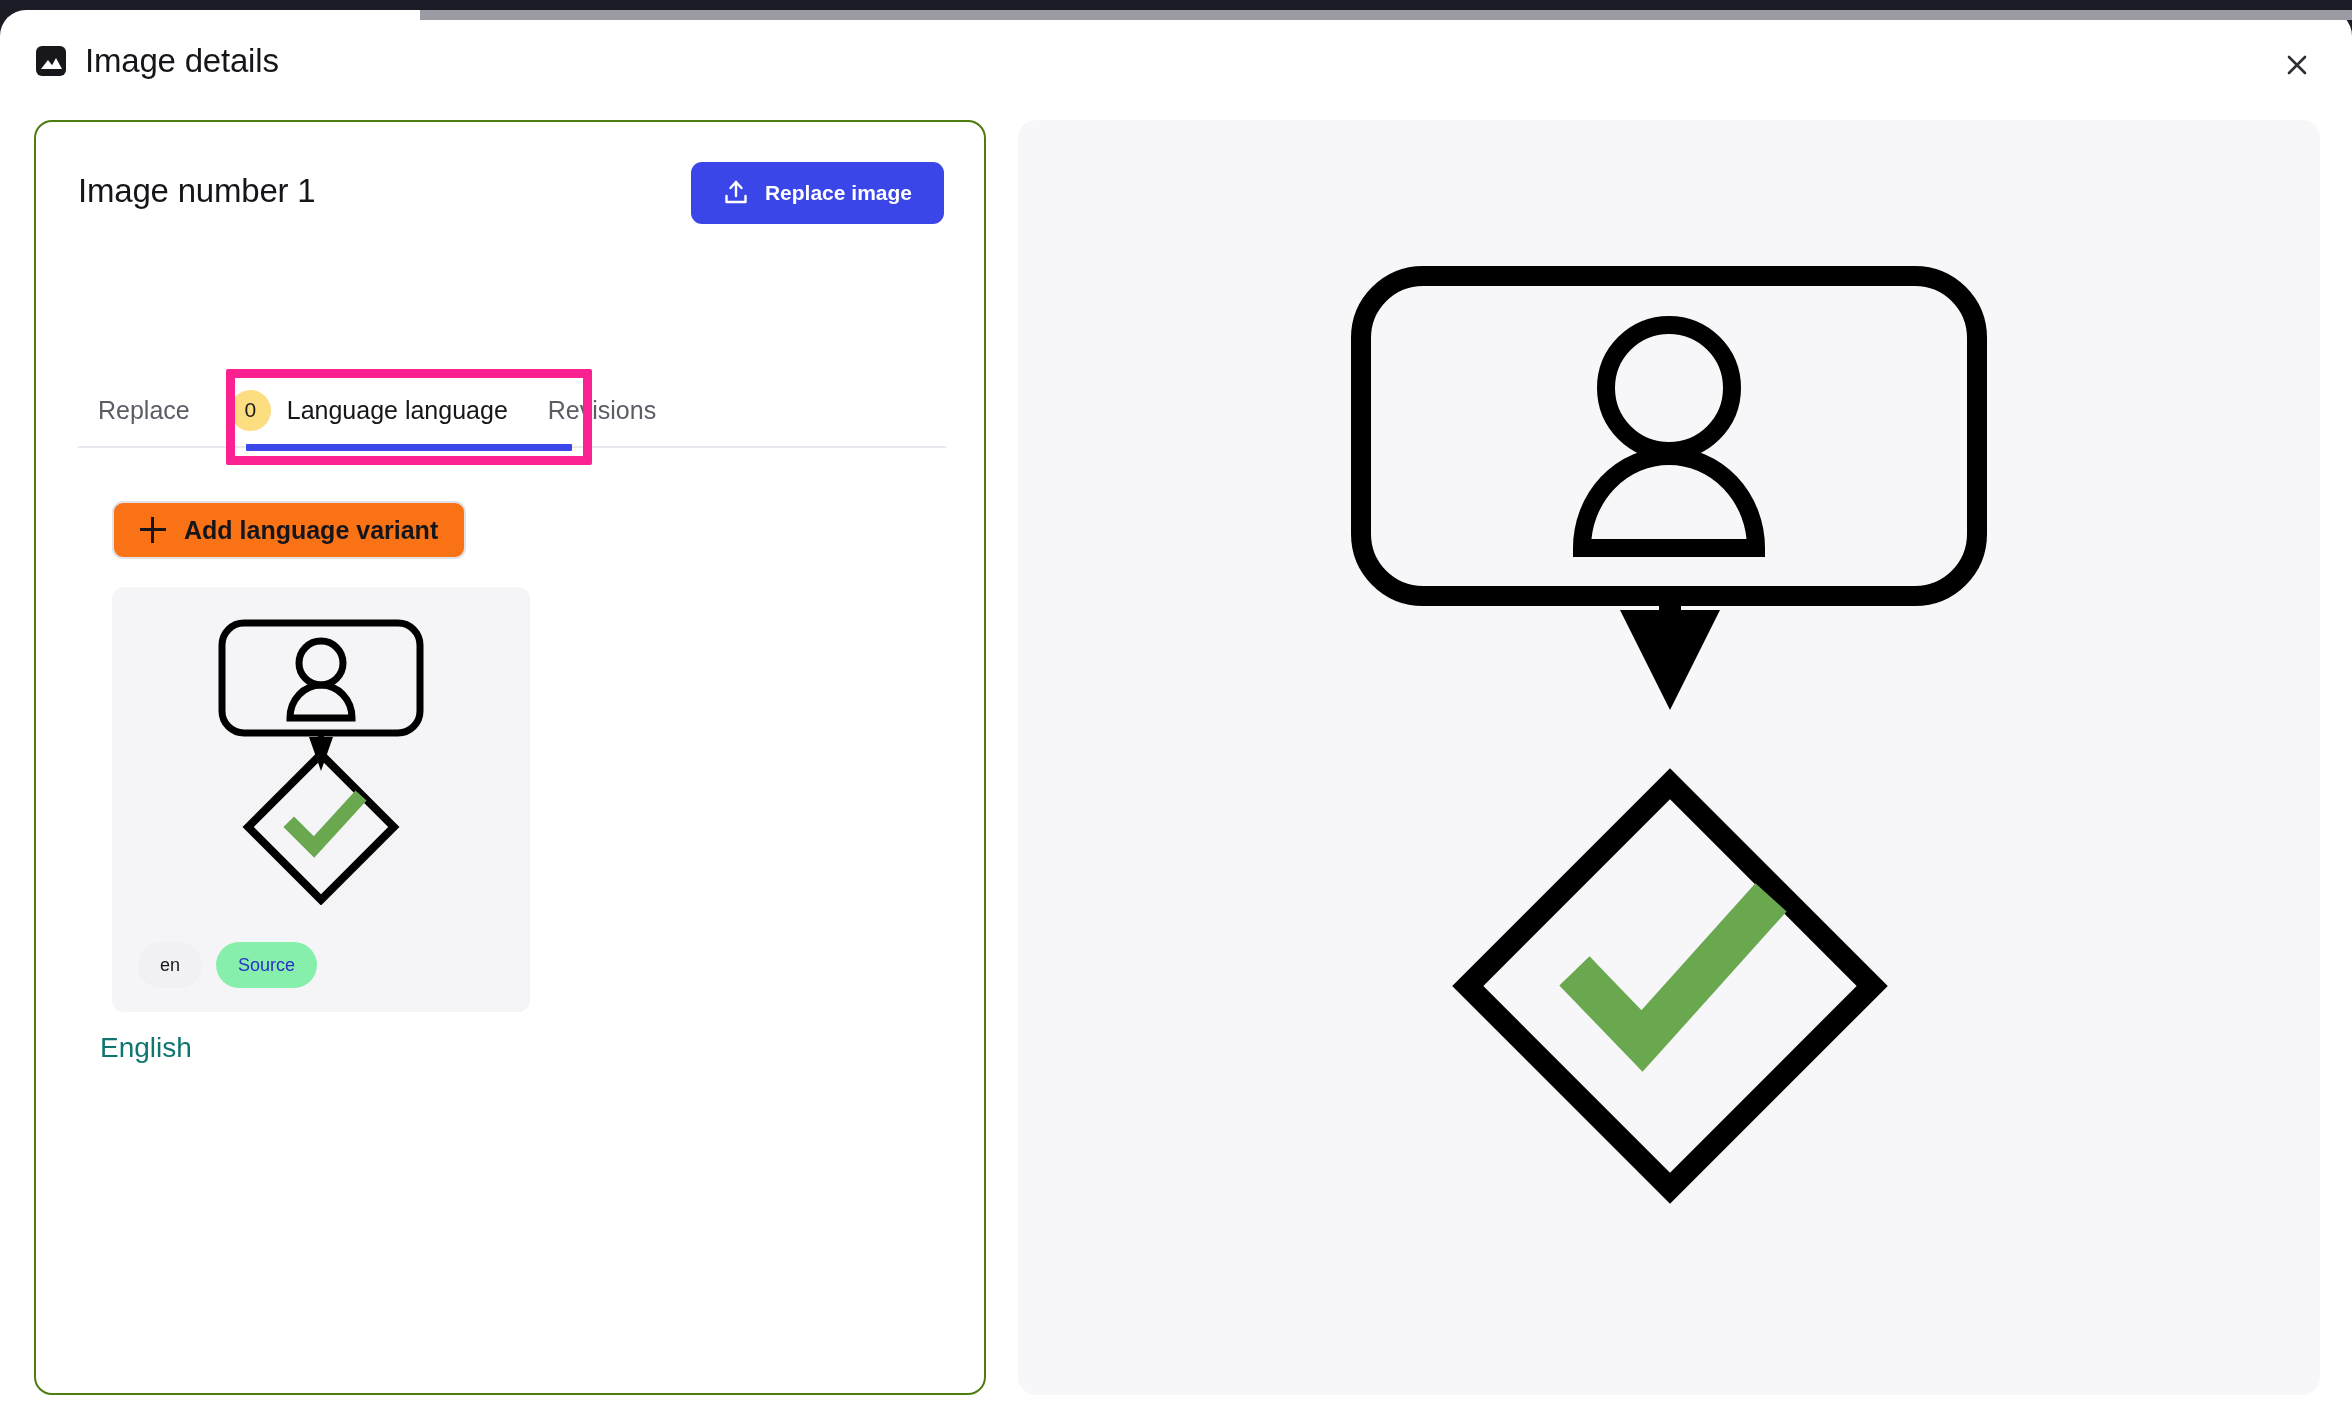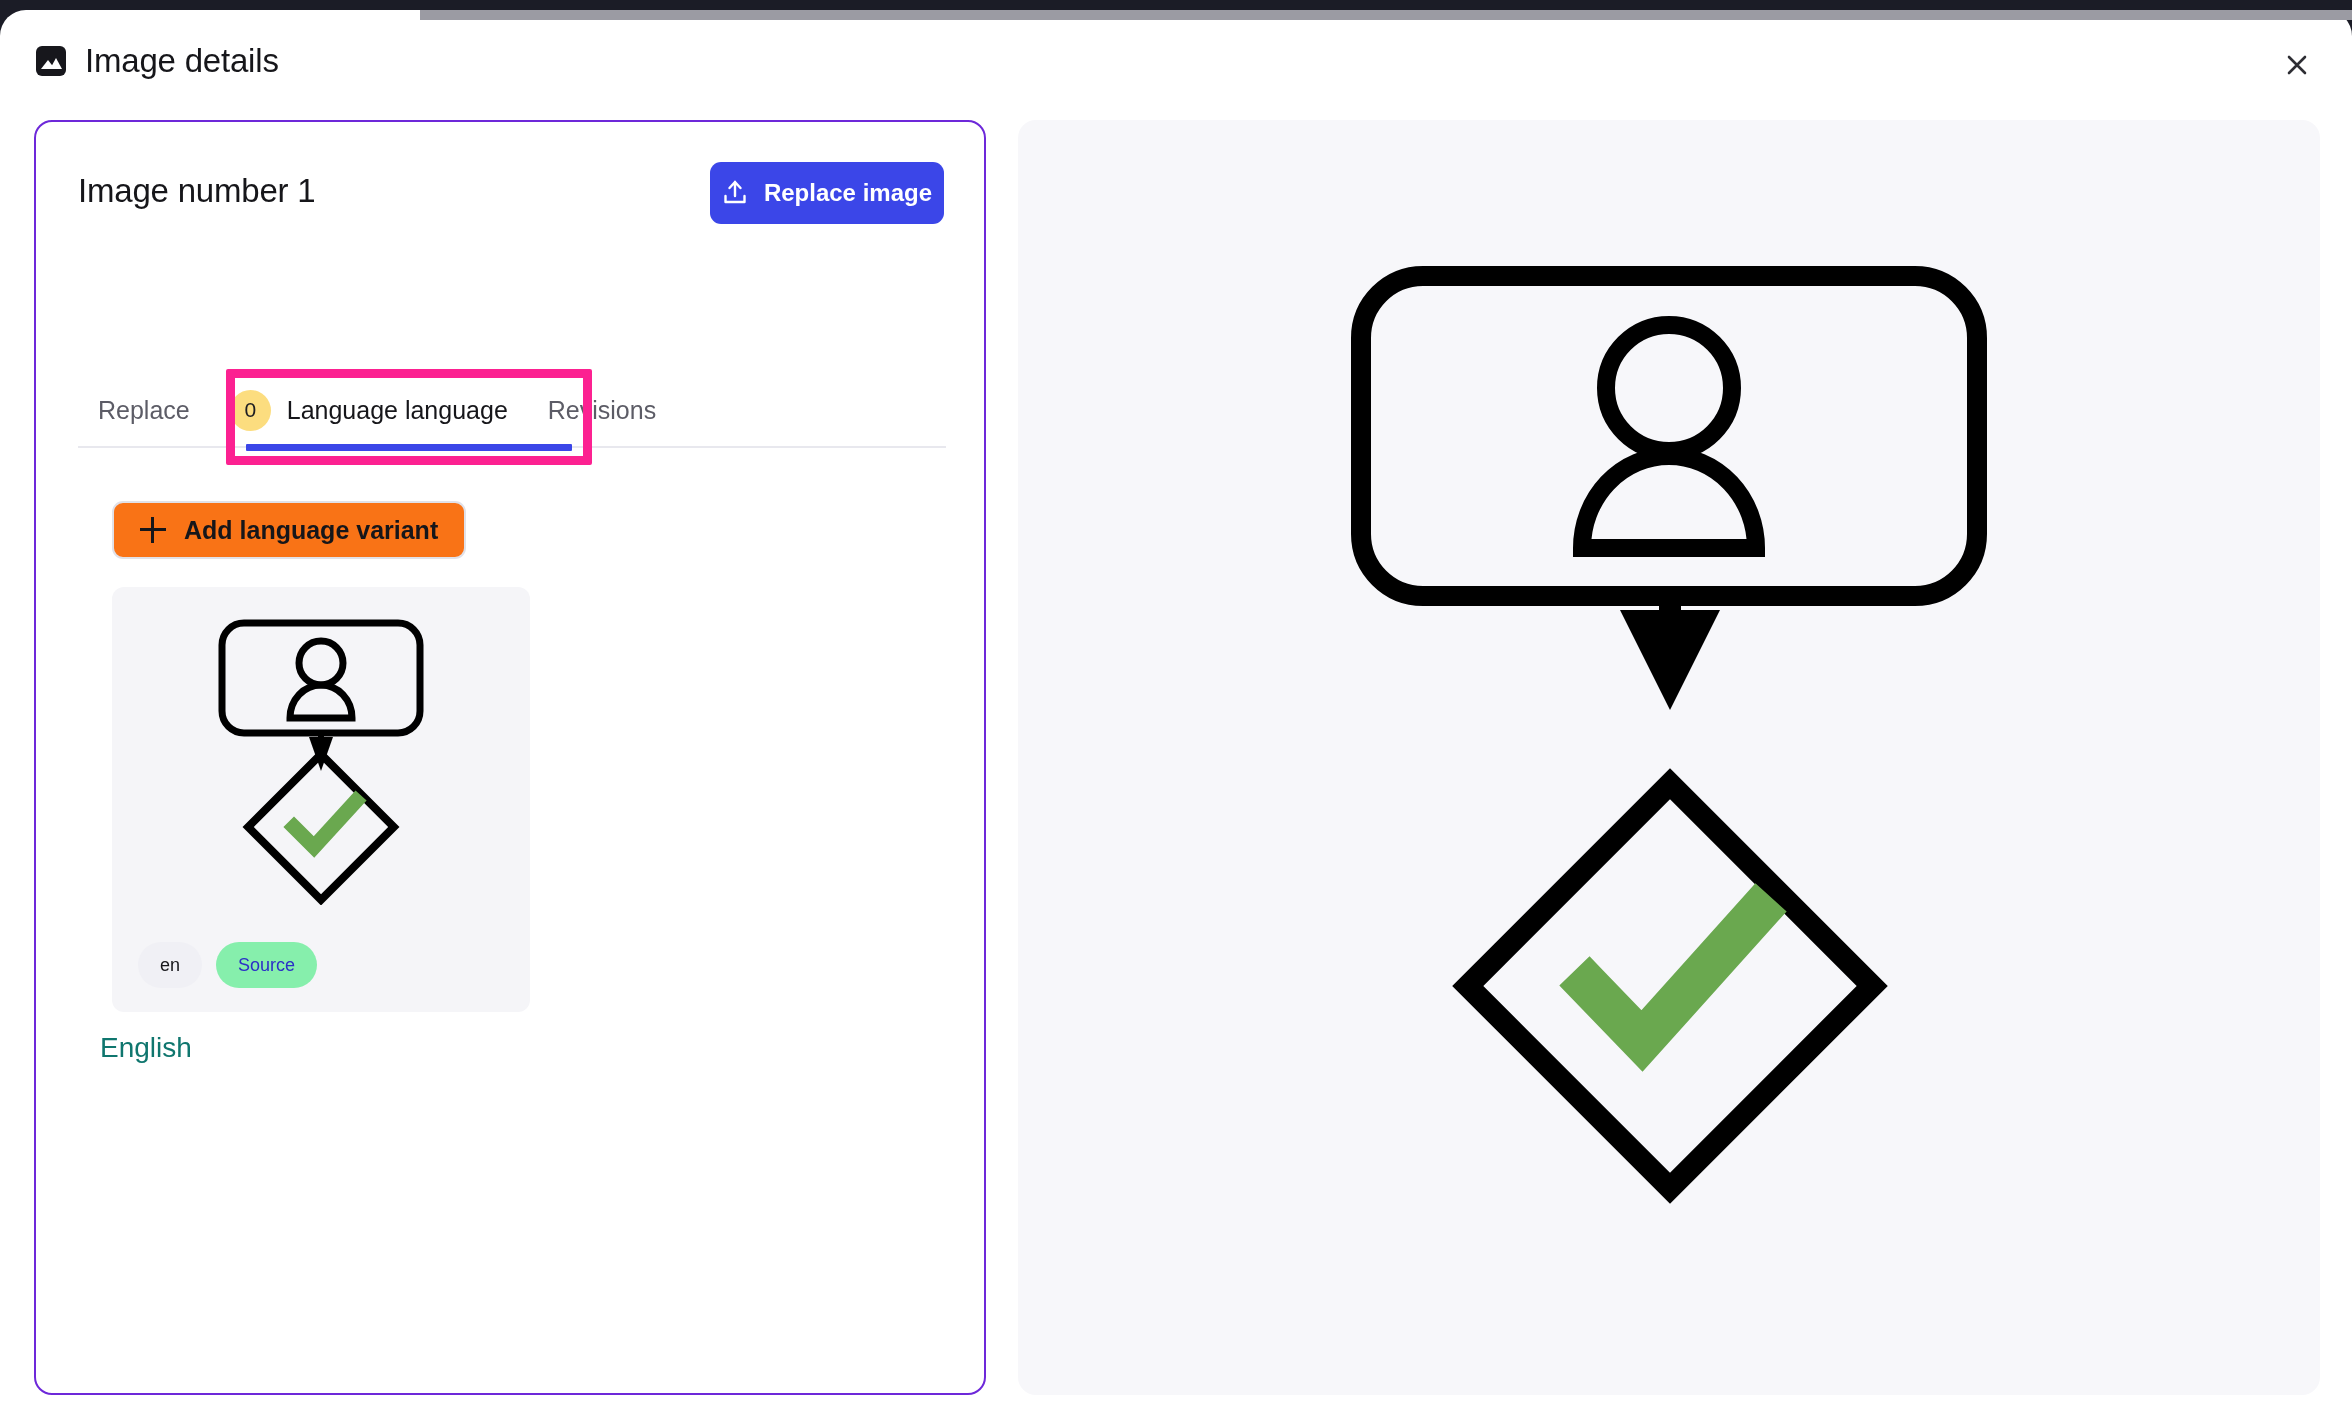--- a/index.html
+++ b/index.html
@@ -79,21 +79,21 @@
     cursor: pointer;
   }
   #close-button svg { display: block; }
 
   
   #left-card {
     position: absolute;
     left: 34px; top: 110px;
     width: 952px; height: 1275px;
     background: #ffffff;
-    border: 2px solid #6d28d9;
+    border: 2px solid #4d7c0f;
     border-radius: 18px;
   }
   #preview-panel {
     position: absolute;
     left: 1018px; top: 110px;
     width: 1302px; height: 1275px;
     background: #f7f7fa;
     border-radius: 18px;
     display: flex; align-items: center; justify-content: center;
   }
@@ -110,27 +110,27 @@
     left: 0; top: 10px;
     font-size: 33px;
     color: #16161a;
     letter-spacing: -0.2px;
     white-space: nowrap;
   }
   #replace-image-button {
     position: absolute;
     right: 0; top: 0;
     height: 62px;
-    padding: 0 12px;
+    padding: 0 32px;
     display: flex; align-items: center; gap: 16px;
     background: #3b46e8;
     color: #ffffff;
     border: none;
     border-radius: 11px;
-    font-size: 24px;
+    font-size: 21px;
     font-weight: bold;
     font-family: "Liberation Sans", sans-serif;
     cursor: pointer;
     white-space: nowrap;
   }
   #replace-image-button svg { display: block; flex: none; }
 
   
   #tabs-row {
     position: absolute;

